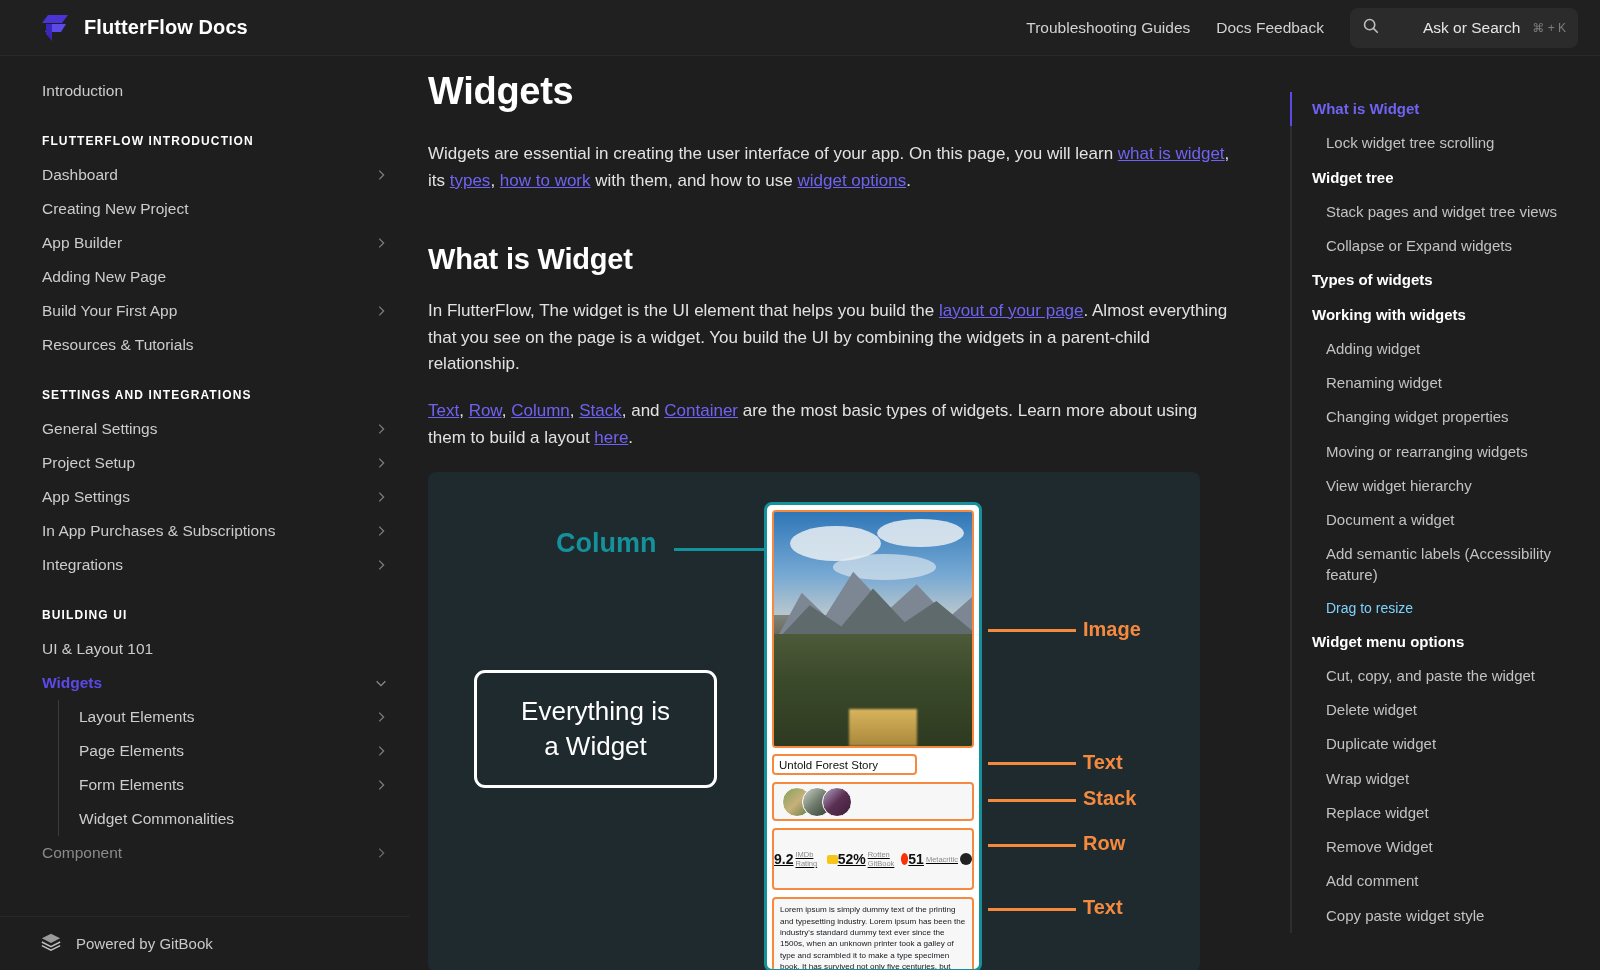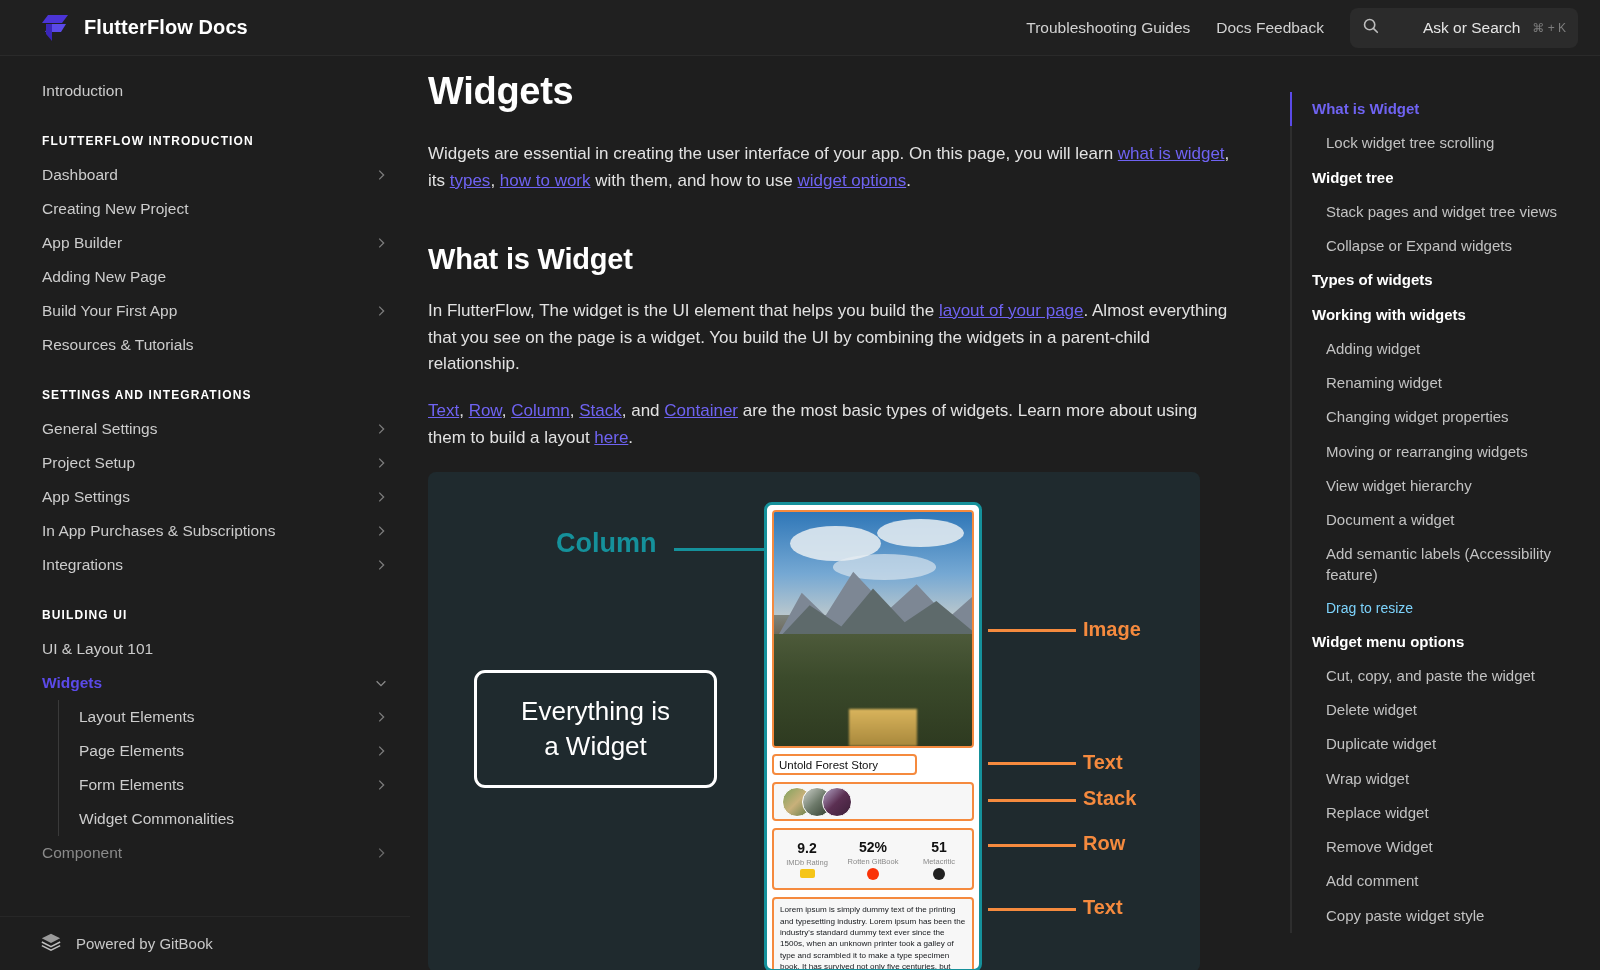--- a/index.html
+++ b/index.html
@@ -180,21 +180,21 @@
   }
   .av:first-child { margin-left: 0; }
   .a1 { background: linear-gradient(135deg,#7fa35c,#c8b07a,#5d7a45); }
   .a2 { background: linear-gradient(135deg,#cfd3cc,#6d7a6a,#2f3a2c); }
   .a3 { background: linear-gradient(135deg,#b5a8c9,#5b2f52,#3b1f38); }
   .ph-row {
     margin-top: 7px; height: 62px;
     border: 2.5px solid #f58a3e; border-radius: 4px;
     display: flex; background: #f7f7f7;
   }
-  .rc { flex: 1; display: flex; flex-direction: column; align-items: center; justify-content: center; gap: 2px; }
+  .rc { flex: 1; display: flex; flex-direction: row; align-items: center; justify-content: center; gap: 2px; text-decoration: underline; }
   .rc .v { color: #111; font-size: 14px; font-weight: bold; }
   .rc .k { color: #8a8a8a; font-size: 7.5px; }
   .badge-imdb { width: 15px; height: 9px; background: #f5c518; border-radius: 2px; }
   .badge-rt { width: 12px; height: 12px; background: #fa3207; border-radius: 50%; }
   .badge-mc { width: 12px; height: 12px; background: #222; border-radius: 50%; }
   .ph-text {
     margin-top: 7px; height: 92px;
     border: 2.5px solid #f58a3e; border-radius: 4px;
     background: #f7f7f7; padding: 5px 6px;
     color: #15181c; font-size: 8.1px; line-height: 1.42;

